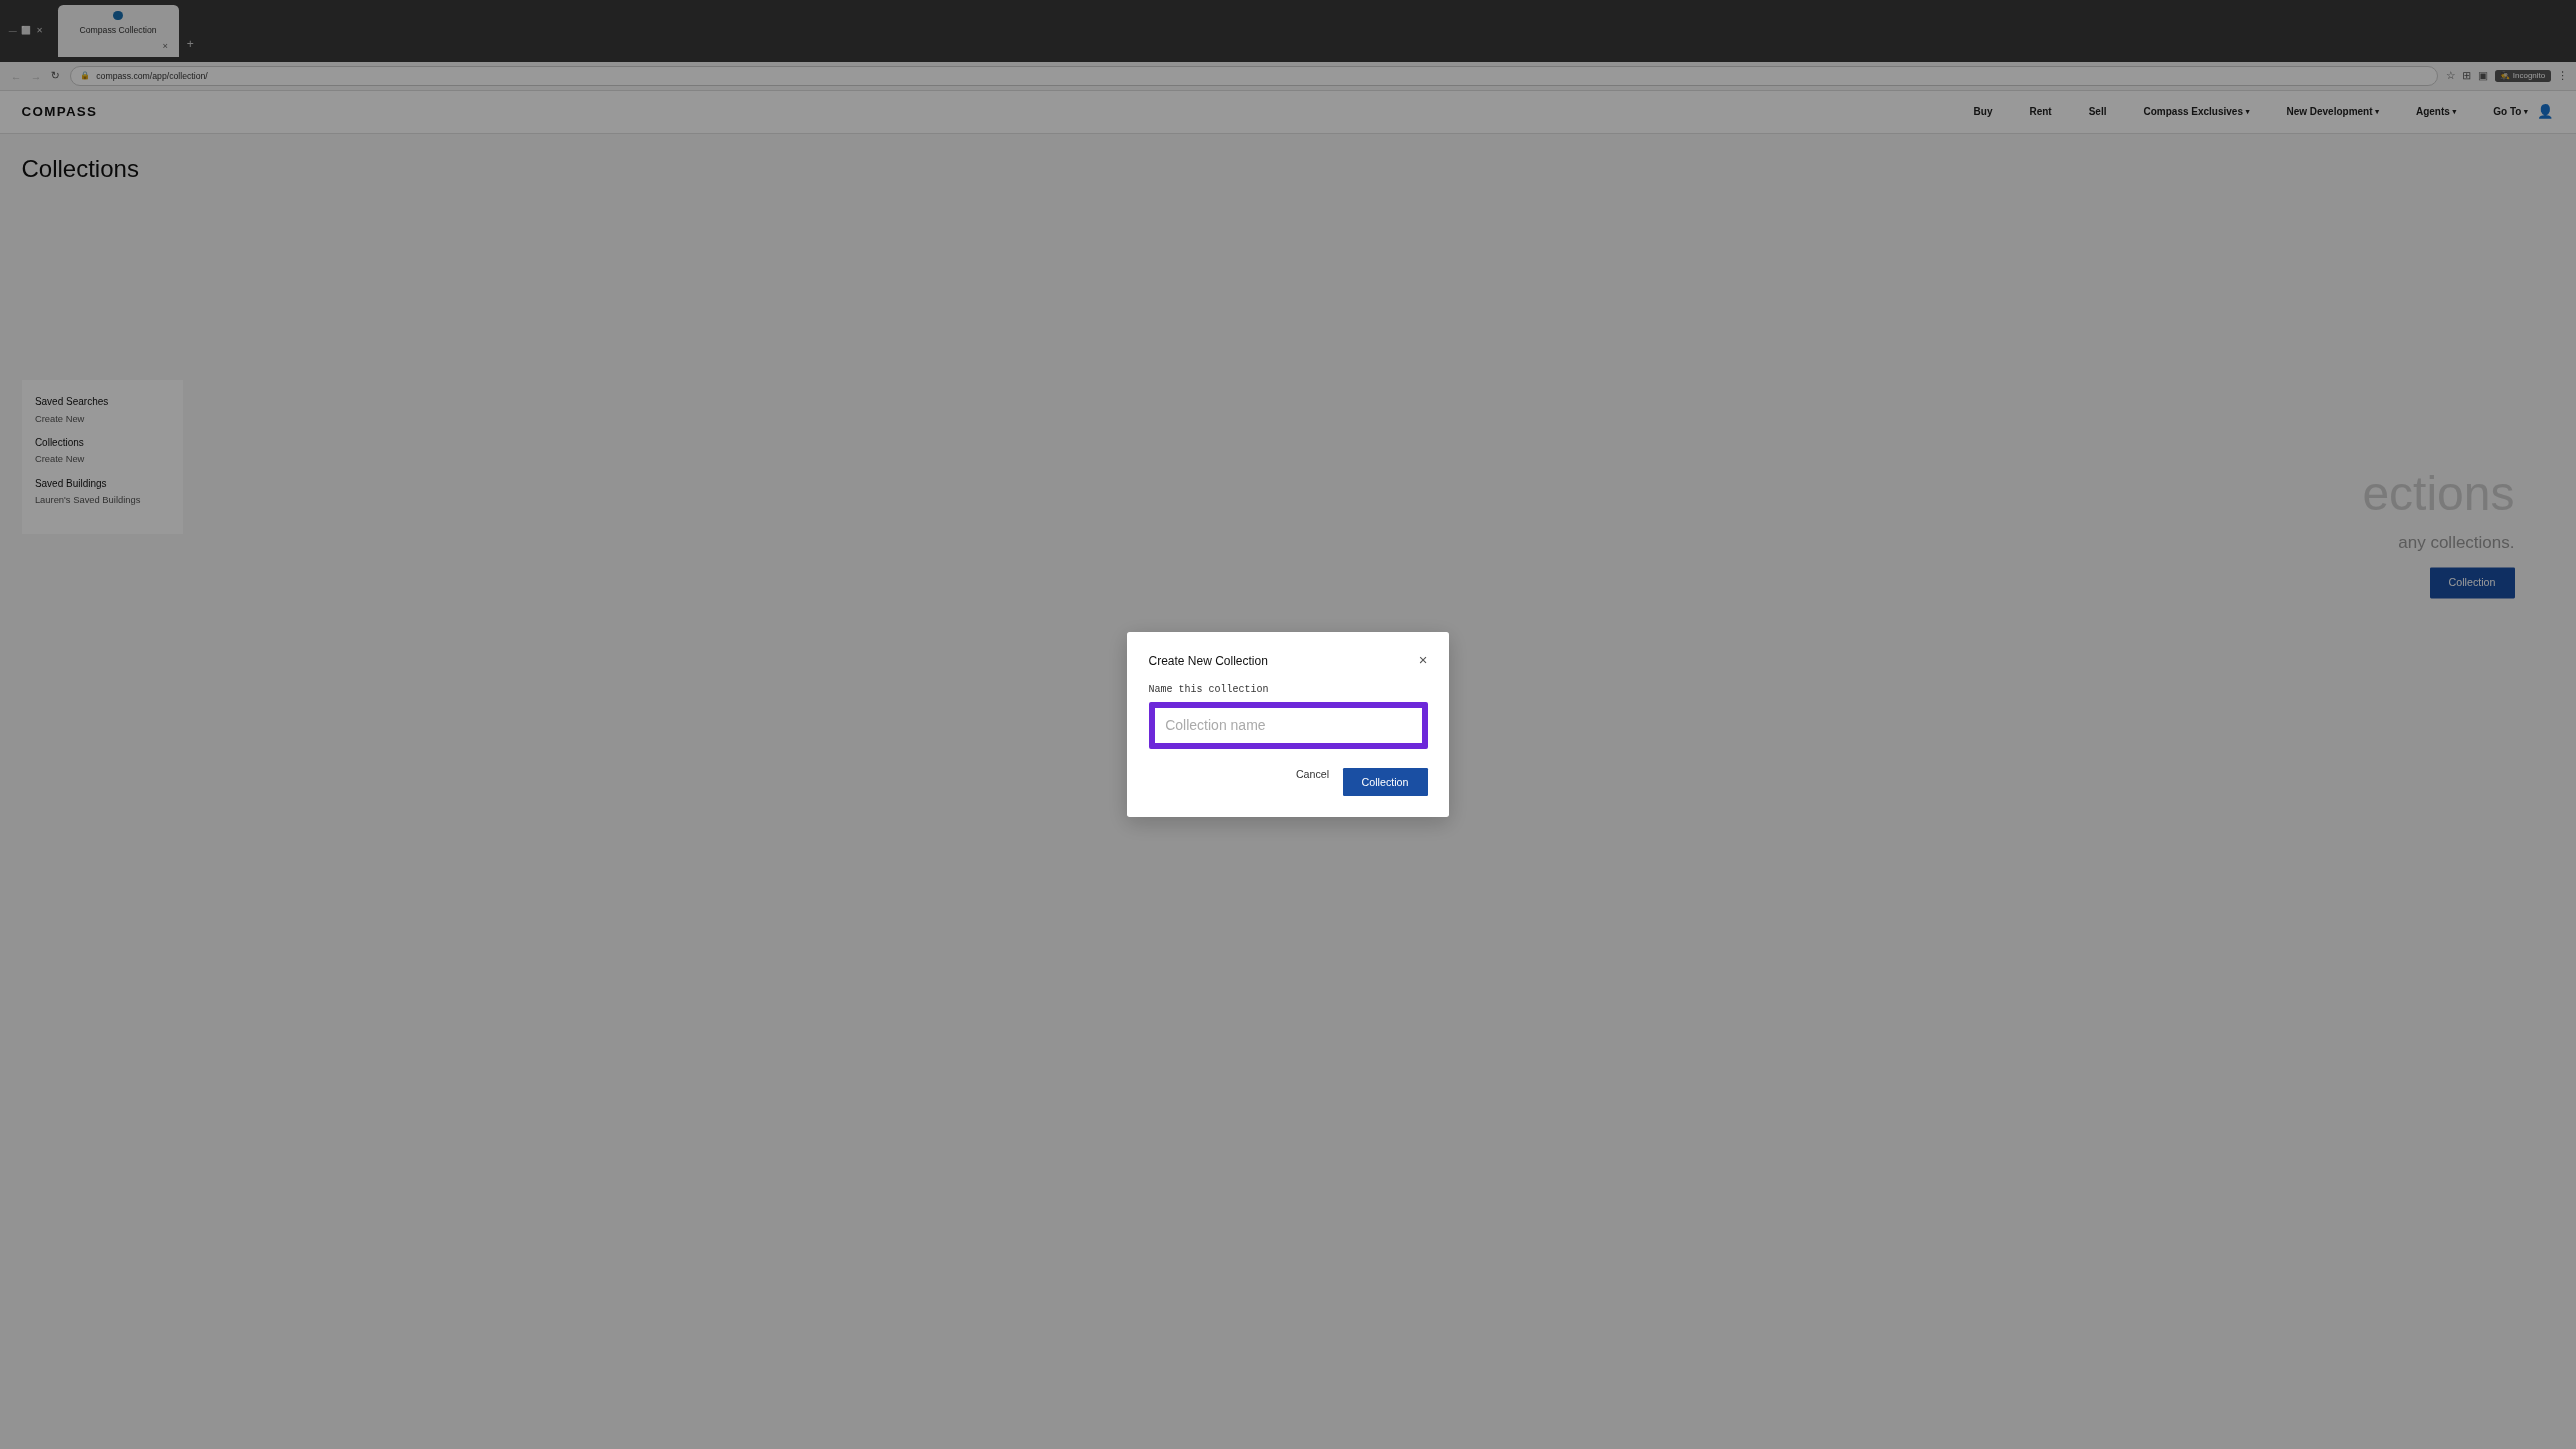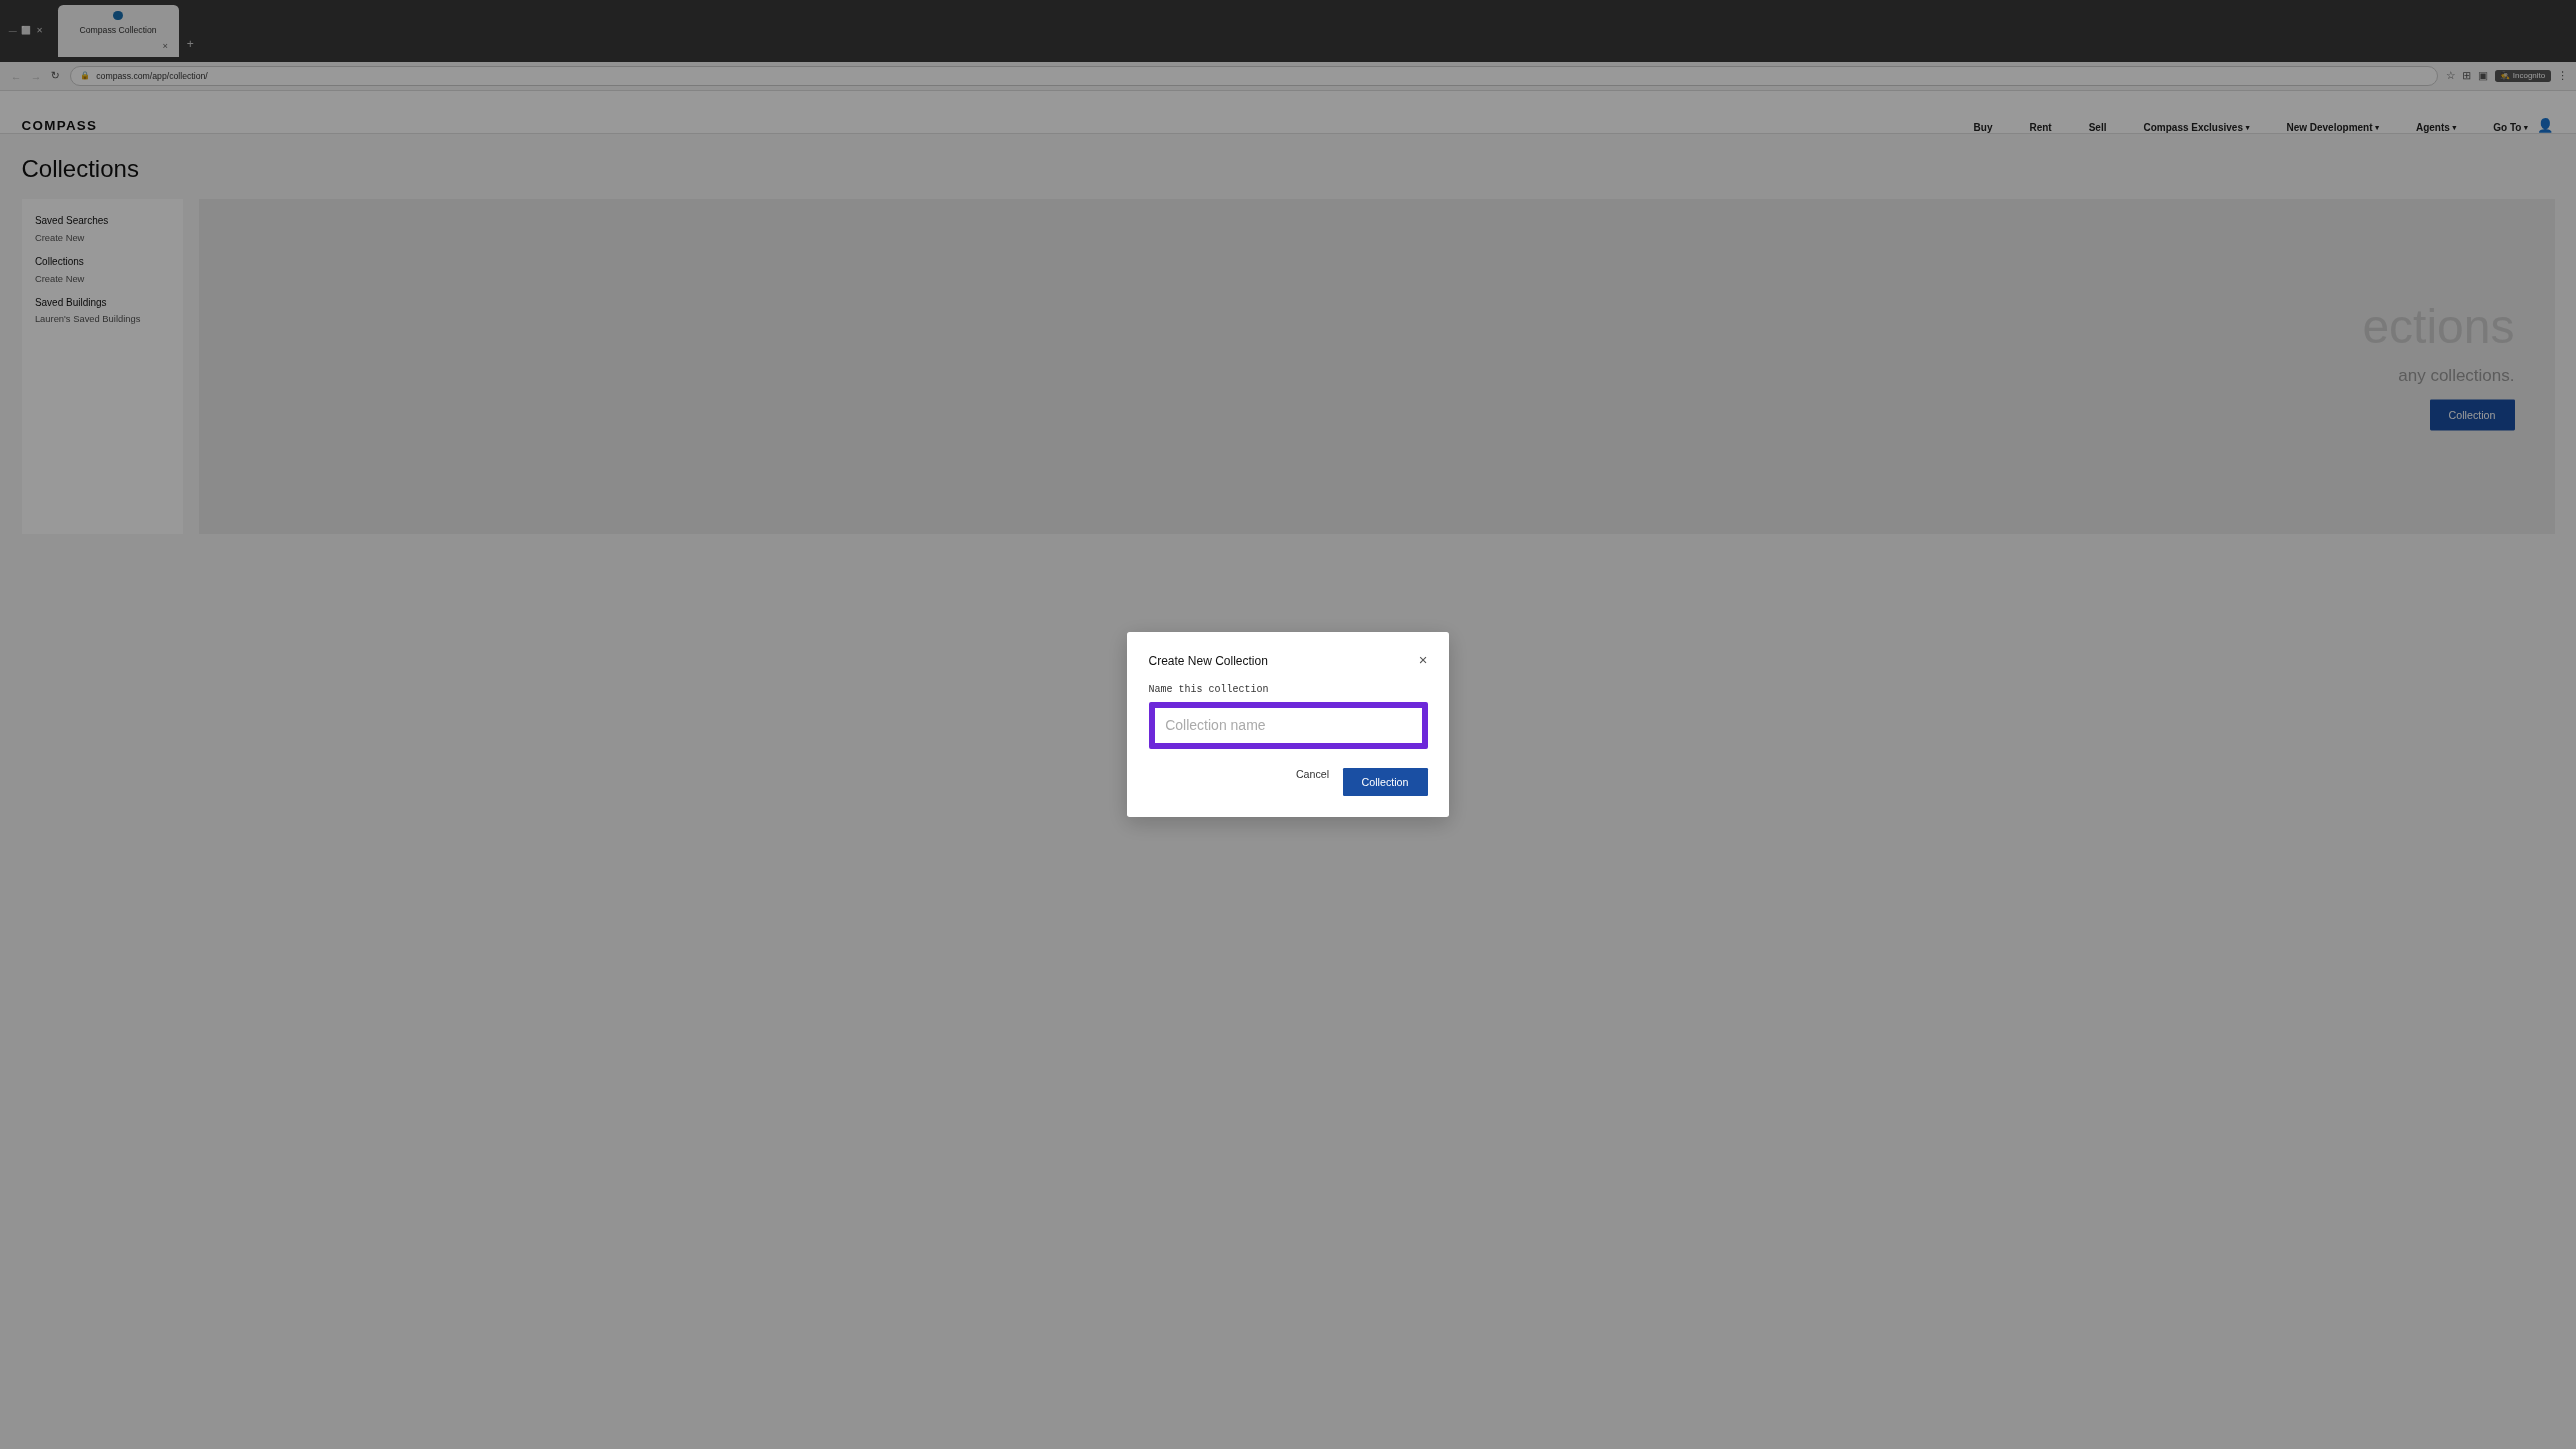--- a/index.html
+++ b/index.html
@@ -129,21 +129,21 @@
     .page-wrapper {
       background: #f5f5f5;
       min-height: calc(100vh - 81px);
     }
 
     
     .site-nav {
       background: white;
       border-bottom: 0.7px solid #e0e0e0;
       display: flex;
-      align-items: flex-end;
+      align-items: center;
       padding: 0 21.5px;
       height: 43px;
       position: relative;
     }
     .site-logo {
       font-weight: 700;
       font-size: 13.4px;
       letter-spacing: 1.3px;
       color: #111;
       margin-right: auto;
@@ -182,20 +182,21 @@
       font-weight: 300;
       color: #111;
       margin-bottom: 16px;
     }
 
     
     .content-layout {
       display: flex;
       gap: 16px;
       min-height: 335px;
+      align-items: flex-end;
     }
 
     
     .sidebar {
       width: 161px;
       background: white;
       padding: 16px 13.4px;
       flex-shrink: 0;
     }
     .sidebar-section-title {

